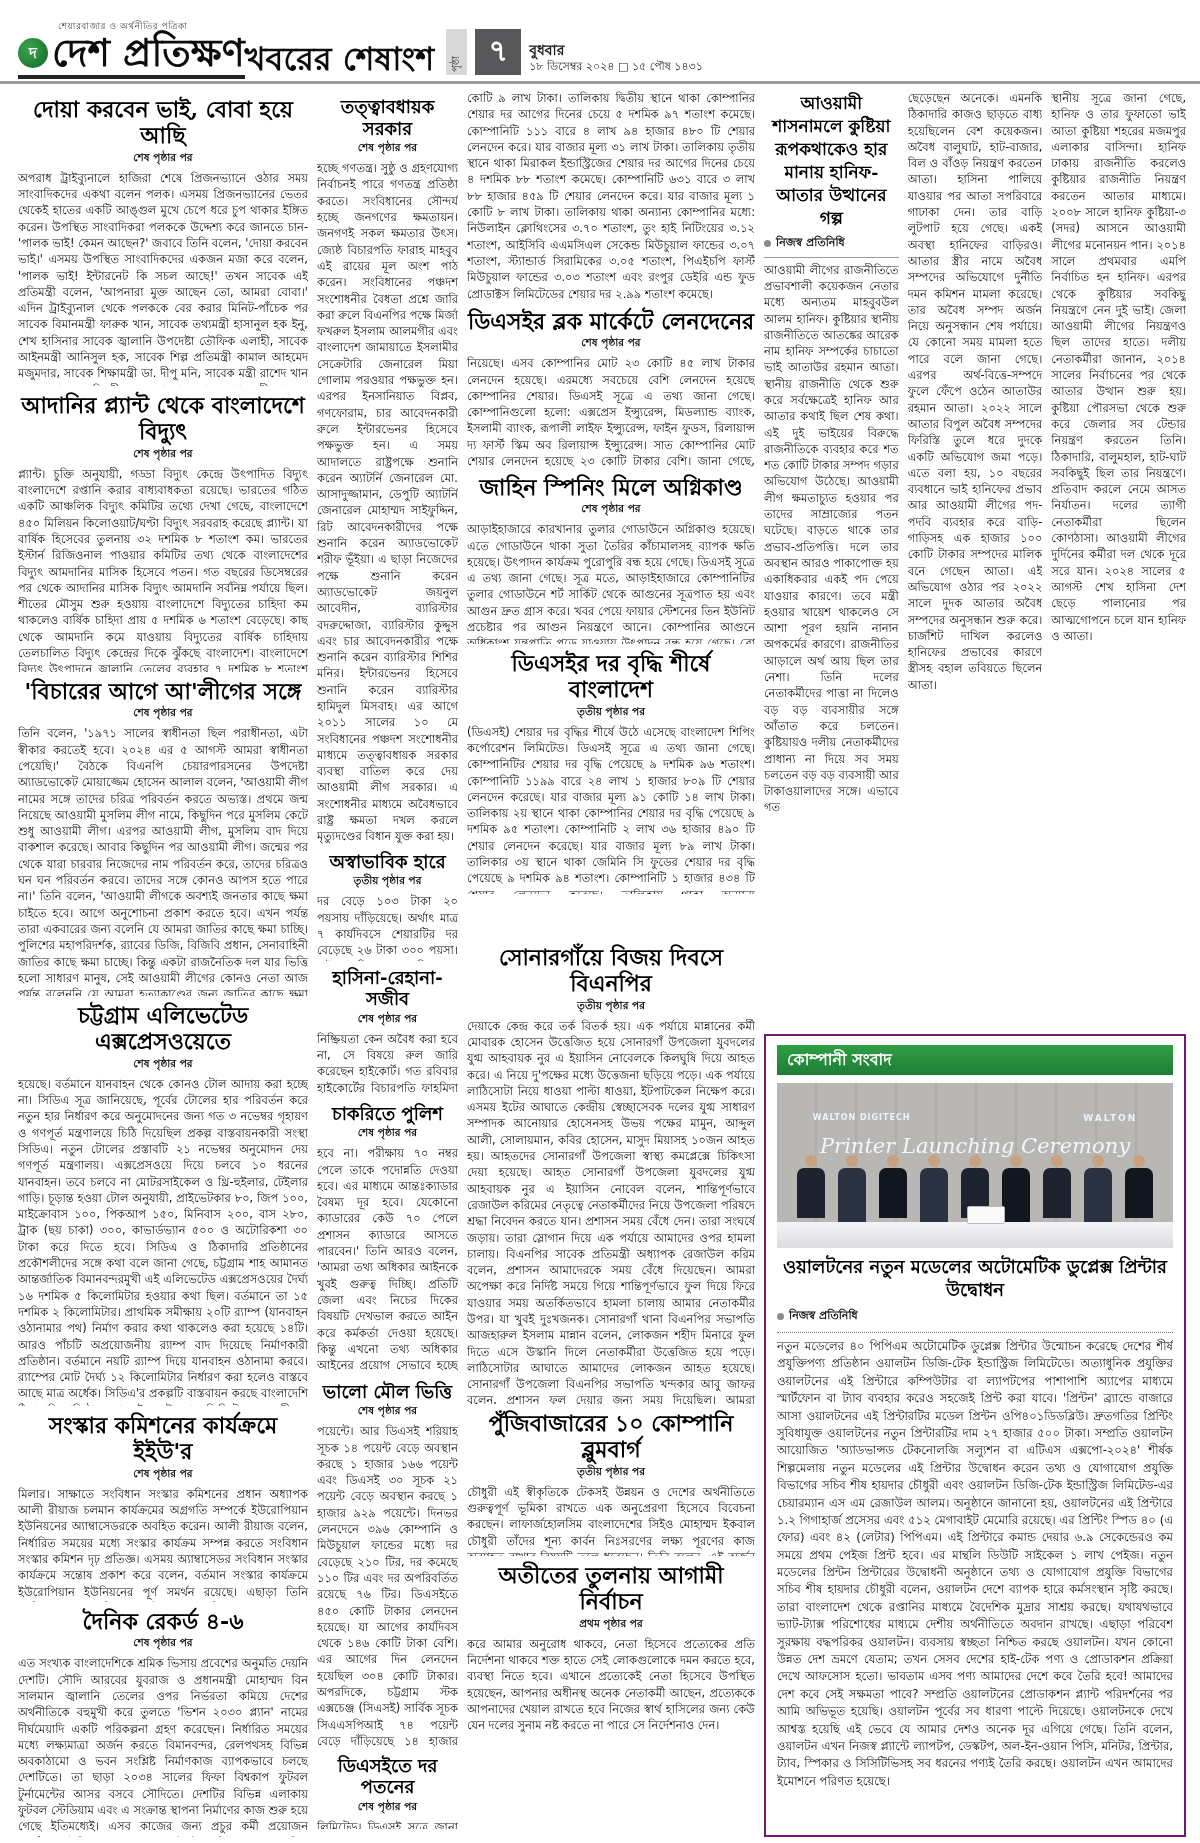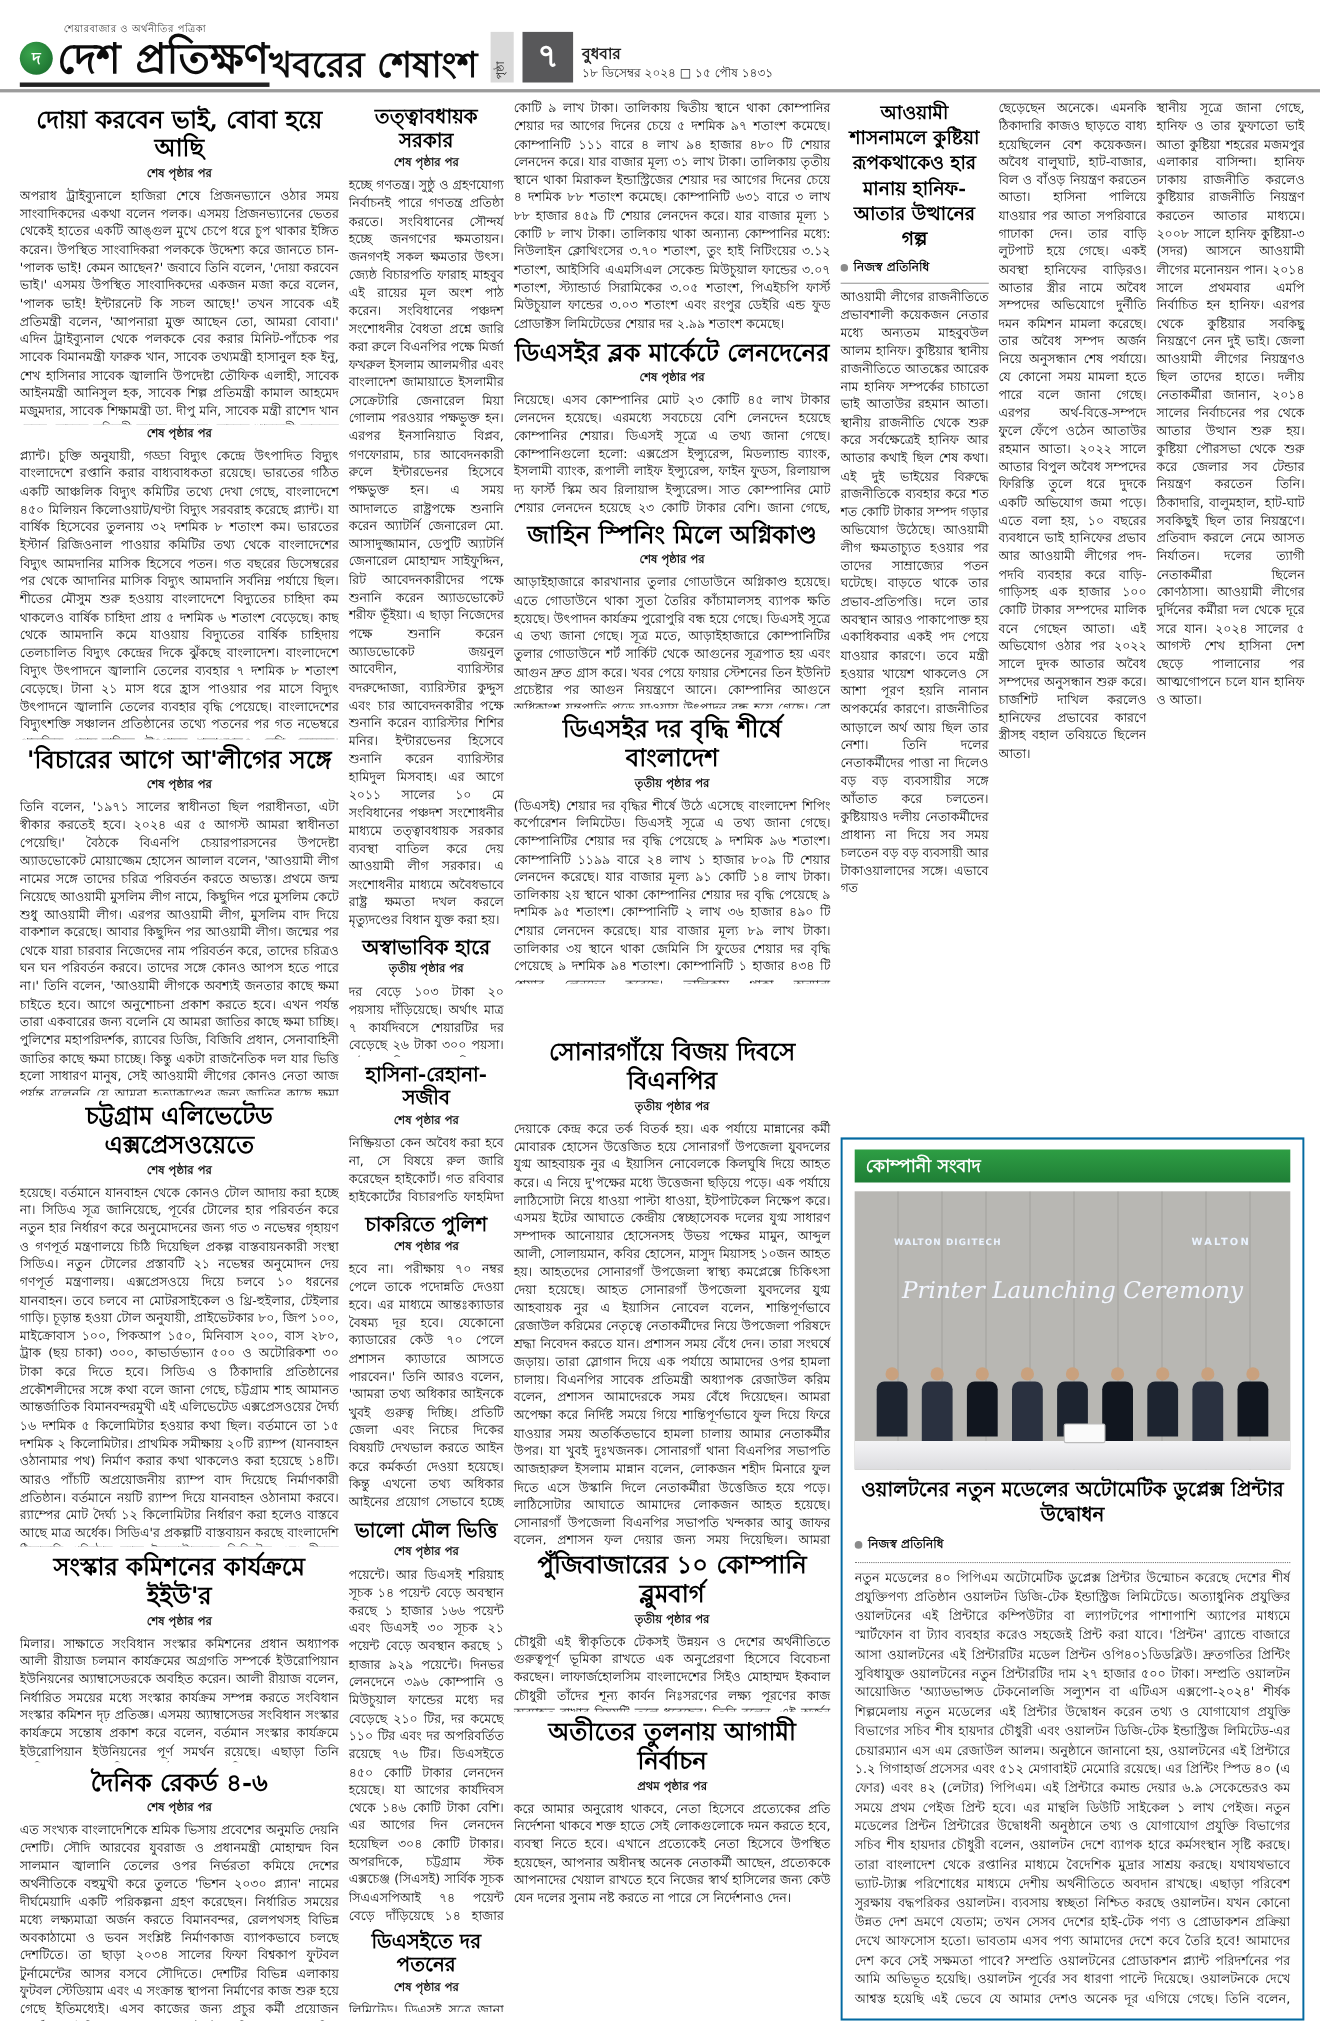--- a/index.html
+++ b/index.html
@@ -38,25 +38,25 @@
   .cont{text-align:center;font-size:10.5px;font-weight:bold;margin-bottom:3px;color:#111;}
   .body{font-size:11.4px;line-height:1.43;text-align:justify;color:#101010;}
   
   .feature{display:flex;gap:9px;height:936px;flex:none;overflow:hidden;}
   .fcol{flex:1;overflow:hidden;}
   .feature .hl{font-size:17px;line-height:1.35;margin:2px 0 4px;}
   .byline{display:flex;align-items:center;gap:5px;font-size:11px;font-weight:bold;margin:2px 0 4px;}
   .byline .dot{width:7px;height:7px;border-radius:50%;background:#8a8a8a;flex:none;}
   .byline-rule{border-top:1px solid #999;margin:2px 0 4px;}
   
-  .company-box{flex:1;margin-top:8px;border:2px solid #0369a1;padding:9px 11px;box-sizing:border-box;
+  .company-box{flex:1;margin-top:8px;border:2px solid #701a75;padding:9px 11px;box-sizing:border-box;
                display:flex;flex-direction:column;overflow:hidden;}
   .banner{height:30px;background:linear-gradient(#2e9e44,#1f7e36);color:#fff;font-size:16px;font-weight:bold;
           display:flex;align-items:center;padding:0 10px;flex:none;}
-  .photo{height:253px;margin:8px 0 6px;position:relative;flex:none;overflow:hidden;
+  .photo{height:165px;margin:8px 0 6px;position:relative;flex:none;overflow:hidden;
          background:repeating-linear-gradient(90deg,#b8b7b3 0 38px,#adaca8 38px 40px);}
   .panel{position:absolute;left:6%;right:6%;top:14%;bottom:22%;
          background:linear-gradient(100deg,#14庆5fa6 0%,#1565ad 0%,#2f93d2 55%,#1e74b8 100%);border-radius:3px;}
   .brand-left{position:absolute;top:7px;left:12px;color:#eaf3ff;font-size:8px;font-weight:bold;letter-spacing:1px;}
   .brand-right{position:absolute;top:7px;right:12px;color:#eaf3ff;font-size:9px;font-weight:bold;letter-spacing:2px;}
   .script{position:absolute;top:26%;left:0;right:0;text-align:center;color:#f2f6ff;
           font-family:"DejaVu Serif","Liberation Serif",serif;font-style:italic;font-size:21px;}
   .people{position:absolute;left:0;right:0;bottom:26px;display:flex;justify-content:center;gap:13px;}
   .person .head{width:12px;height:12px;border-radius:50%;background:#c9a17e;margin:0 auto 1px;}
   .person .torso{width:28px;height:50px;background:#1d2430;border-radius:7px 7px 0 0;}
@@ -95,20 +95,21 @@
 
   <main class="content">
 
     <section class="region r1">
       <article style="max-height:296px;">
         <h2 class="hl">দোয়া করবেন ভাই, বোবা হয়ে আছি</h2>
         <div class="cont">শেষ পৃষ্ঠার পর</div>
         <div class="body">অপরাধ ট্রাইব্যুনালে হাজিরা শেষে প্রিজনভ্যানে ওঠার সময় সাংবাদিকদের একথা বলেন পলক। এসময় প্রিজনভ্যানের ভেতর থেকেই হাতের একটি আঙ্গুল মুখে চেপে ধরে চুপ থাকার ইঙ্গিত করেন। উপস্থিত সাংবাদিকরা পলককে উদ্দেশ্য করে জানতে চান- 'পালক ভাই! কেমন আছেন?' জবাবে তিনি বলেন, 'দোয়া করবেন ভাই।' এসময় উপস্থিত সাংবাদিকদের একজন মজা করে বলেন, 'পালক ভাই! ইন্টারনেট কি সচল আছে!' তখন সাবেক এই প্রতিমন্ত্রী বলেন, 'আপনারা মুক্ত আছেন তো, আমরা বোবা।' এদিন ট্রাইব্যুনাল থেকে পলককে বের করার মিনিট-পাঁচেক পর সাবেক বিমানমন্ত্রী ফারুক খান, সাবেক তথ্যমন্ত্রী হাসানুল হক ইনু, শেখ হাসিনার সাবেক জ্বালানি উপদেষ্টা তৌফিক এলাহী, সাবেক আইনমন্ত্রী আনিসুল হক, সাবেক শিল্প প্রতিমন্ত্রী কামাল আহমেদ মজুমদার, সাবেক শিক্ষামন্ত্রী ডা. দীপু মনি, সাবেক মন্ত্রী রাশেদ খান মেনন, সাবেক কৃষিমন্ত্রী আব্দুর রাজ্জাক, সাবেক খাদ্যমন্ত্রী কামরুল ইসলাম, সাবেক শিল্পমন্ত্রী আমির হোসেন আমু, সাবেক পাটমন্ত্রী গোলাম দস্তগীর গাজী, সাবেক স্বরাষ্ট্র সচিব জাহাঙ্গীর আলম ও অবসরপ্রাপ্ত বিচারপতি শামসুদ্দিন চৌধুরী মানিককে প্রিজন ভ্যানে তোলা হয়। জুলাই গণহত্যা ও সাবেক প্রধানমন্ত্রী ফ্যাসিস্ট শেখ হাসিনার শাসনকালে ১৫ বছরে মানবতাবিরোধী অপরাধসহ বিভিন্ন অপরাধে দায়ের হওয়া পৃথক মামলায় আওয়ামী লীগের সাধারণ সম্পাদক ওবায়দুল কাদেরসহ আসামির সংখ্যা ৪৬ জন। এর মধ্যে ১৬ আসামিকে আজ ট্রাইব্যুনালে হাজির করা হয়েছিল?</div>
       </article>
       <article style="max-height:286px;">
+        <h2 class="hl">আদানির প্ল্যান্ট থেকে বাংলাদেশে বিদ্যুৎ</h2>
         <div class="cont">শেষ পৃষ্ঠার পর</div>
         <div class="body">প্ল্যান্ট। চুক্তি অনুযায়ী, গড্ডা বিদ্যুৎ কেন্দ্রে উৎপাদিত বিদ্যুৎ বাংলাদেশে রপ্তানি করার বাধ্যবাধকতা রয়েছে। ভারতের গঠিত একটি আঞ্চলিক বিদ্যুৎ কমিটির তথ্যে দেখা গেছে, বাংলাদেশে ৪৫০ মিলিয়ন কিলোওয়াট/ঘণ্টা বিদ্যুৎ সরবরাহ করেছে প্ল্যান্ট। যা বার্ষিক হিসেবের তুলনায় ৩২ দশমিক ৮ শতাংশ কম। ভারতের ইস্টার্ন রিজিওনাল পাওয়ার কমিটির তথ্য থেকে বাংলাদেশের বিদ্যুৎ আমদানির মাসিক হিসেবে পতন। গত বছরের ডিসেম্বরের পর থেকে আদানির মাসিক বিদ্যুৎ আমদানি সর্বনিম্ন পর্যায়ে ছিল। শীতের মৌসুম শুরু হওয়ায় বাংলাদেশে বিদ্যুতের চাহিদা কম থাকলেও বার্ষিক চাহিদা প্রায় ৫ দশমিক ৬ শতাংশ বেড়েছে। কাছ থেকে আমদানি কমে যাওয়ায় বিদ্যুতের বার্ষিক চাহিদায় তেলচালিত বিদ্যুৎ কেন্দ্রের দিকে ঝুঁকছে বাংলাদেশ। বাংলাদেশে বিদ্যুৎ উৎপাদনে জ্বালানি তেলের ব্যবহার ৭ দশমিক ৮ শতাংশ বেড়েছে। টানা ২১ মাস ধরে হ্রাস পাওয়ার পর মাসে বিদ্যুৎ উৎপাদনে জ্বালানি তেলের ব্যবহার বৃদ্ধি পেয়েছে। বাংলাদেশের বিদ্যুৎশক্তি সঞ্চালন প্রতিষ্ঠানের তথ্যে পতনের পর গত নভেম্বরে প্রাকৃতিক গ্যাস-চালিত উৎপাদন শতাংশেরও বেশি বেড়েছে। অন্যদিকে, কয়লা-চালিত উৎপাদন টানা তৃতীয় মাসের মতো হ্রাস পেয়েছে। সূত্র: রয়টার্স</div>
       </article>
       <article style="max-height:324px;">
         <h2 class="hl">'বিচারের আগে আ'লীগের সঙ্গে</h2>
         <div class="cont">শেষ পৃষ্ঠার পর</div>
         <div class="body">তিনি বলেন, '১৯৭১ সালের স্বাধীনতা ছিল পরাধীনতা, এটা স্বীকার করতেই হবে। ২০২৪ এর ৫ আগস্ট আমরা স্বাধীনতা পেয়েছি।' বৈঠকে বিএনপি চেয়ারপারসনের উপদেষ্টা অ্যাডভোকেট মোয়াজ্জেম হোসেন আলাল বলেন, 'আওয়ামী লীগ নামের সঙ্গে তাদের চরিত্র পরিবর্তন করতে অভ্যস্ত। প্রথমে জন্ম নিয়েছে আওয়ামী মুসলিম লীগ নামে, কিছুদিন পরে মুসলিম কেটে শুধু আওয়ামী লীগ। এরপর আওয়ামী লীগ, মুসলিম বাদ দিয়ে বাকশাল করেছে। আবার কিছুদিন পর আওয়ামী লীগ। জন্মের পর থেকে যারা চারবার নিজেদের নাম পরিবর্তন করে, তাদের চরিত্রও ঘন ঘন পরিবর্তন করবে। তাদের সঙ্গে কোনও আপস হতে পারে না।' তিনি বলেন, 'আওয়ামী লীগকে অবশ্যই জনতার কাছে ক্ষমা চাইতে হবে। আগে অনুশোচনা প্রকাশ করতে হবে। এখন পর্যন্ত তারা একবারের জন্য বলেনি যে আমরা জাতির কাছে ক্ষমা চাচ্ছি। পুলিশের মহাপরিদর্শক, র‍্যাবের ডিজি, বিজিবি প্রধান, সেনাবাহিনী জাতির কাছে ক্ষমা চাচ্ছে। কিন্তু একটা রাজনৈতিক দল যার ভিত্তি হলো সাধারণ মানুষ, সেই আওয়ামী লীগের কোনও নেতা আজ পর্যন্ত বলেননি যে আমরা হত্যাকাণ্ডের জন্য জাতির কাছে ক্ষমা চাই।' এবি পার্টির সদস্য সচিব মজিবুর রহমান মঞ্জু বলেন, 'মুক্তিযুদ্ধে ভারত বাংলাদেশকে সাহায্য করেছে এতে তাদের একটা স্বার্থ ছিল। ভারত পাকিস্তান ভাঙার জন্য আমাদের সাহায্য করেছে। তার মানে এই নয় যে, আমরা তাদের আনুগত্য ছেড়ে আপনাদের আনুগত্য করবো।' বাংলাদেশ নেজামে ইসলাম পার্টির আমির আল্লামা সরোয়ার কামাল আজিজীর সভাপতিত্বে বৈঠকে আরও ছিলেন- মুসলিম লীগের মহাসচিব কাজী আবুল খায়ের, খেলাফত মজলিসের মহাসচিব ড. আহমদ আব্দুল কাদের, জমিয়তে উলামায়ে ইসলাম বাংলাদেশের সহ-সভাপতি মাওলানা আব্দুর রব ইউসুফী প্রমুখ।</div>
       </article>
       <article style="max-height:410px;">
         <h2 class="hl">চট্টগ্রাম এলিভেটেড এক্সপ্রেসওয়েতে</h2>

